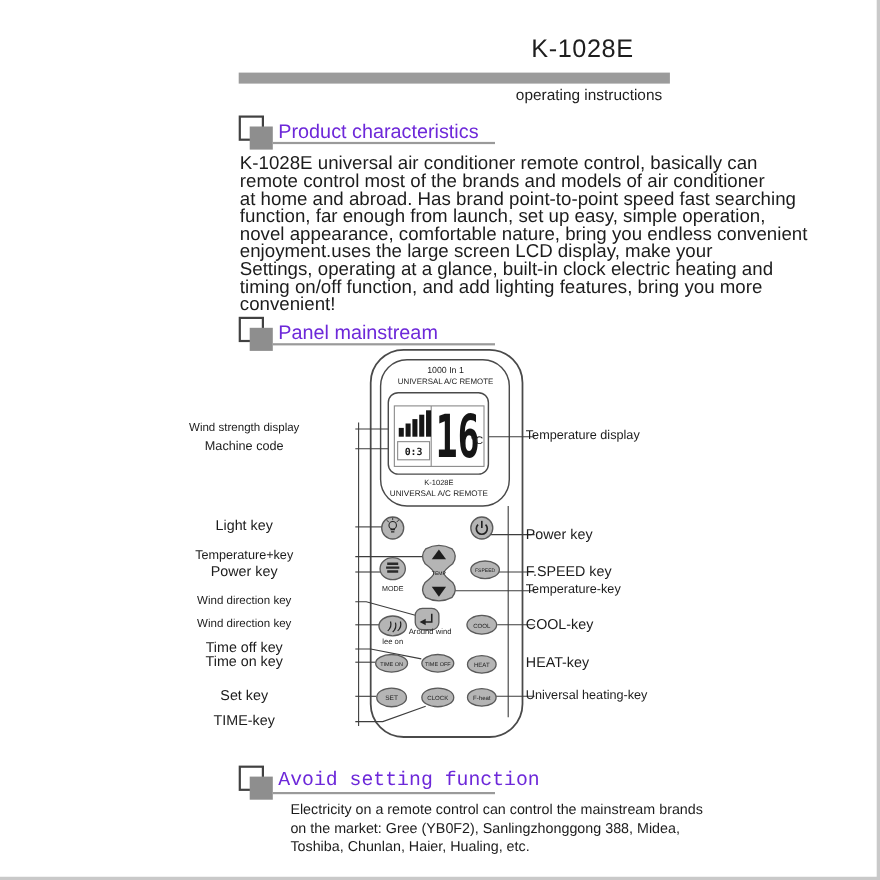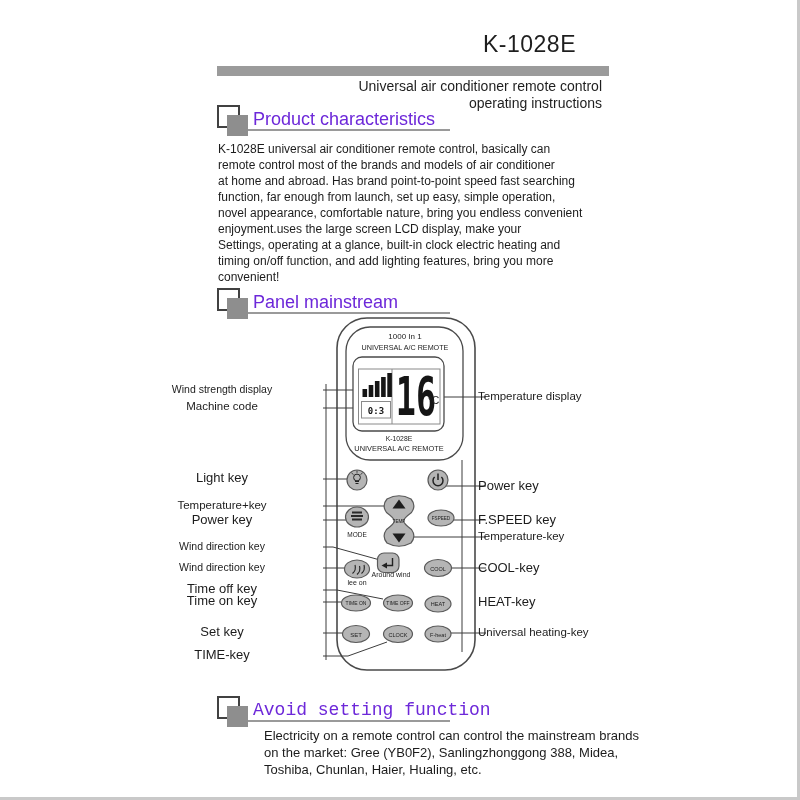--- a/index.html
+++ b/index.html
@@ -7,40 +7,39 @@
        font-family:"Liberation Sans",sans-serif;color:#1b1b1b;overflow:hidden;}
   .frame{position:absolute;inset:0;box-shadow:inset -3px -3px 0 #c9c9c9;pointer-events:none;}
   .abs{position:absolute;}
   .title{right:224px;top:31px;font-size:23px;letter-spacing:.5px;color:#1e1e1e;}
   .graybar{left:217px;top:66px;width:392px;height:10px;background:#9b9b9b;}
   .subtitle{right:198px;top:78px;text-align:right;font-size:14px;line-height:16.5px;color:#1e1e1e;}
   .sec-icon-outline{width:23px;height:23px;border:2px solid #414141;background:#fff;box-sizing:border-box;position:absolute;}
   .sec-icon-fill{width:21px;height:21px;background:#8e8e8e;position:absolute;}
   .sec-head{font-size:18px;color:#6d28d9;position:absolute;}
   .sec-line{height:2px;background:#9a9a9a;position:absolute;width:202px;}
-  .para{position:absolute;white-space:pre;font-size:12px;line-height:16px;color:#1c1c1c;}
+  .para{position:absolute;white-space:pre;font-size:17px;line-height:16px;color:#1c1c1c;}
   .para2{line-height:17px;font-size:13px;margin-left:46px;}
   .lbl{position:absolute;color:#1c1c1c;line-height:1.1;}
   .lbl.left{left:126px;width:192px;text-align:center;}
   .lbl.right{left:462px;margin-left:16px;}
   .sm{font-size:10.5px;} .md{font-size:11.5px;} .lg{font-size:13px;}
   .aroundlbl{position:absolute;left:370px;top:571px;width:42px;font-size:7px;line-height:8.5px;text-align:center;color:#222;}
   svg{position:absolute;left:0;top:0;}
   svg text{font-family:"Liberation Sans",sans-serif;fill:#222;}
   svg text.seg{font-family:"DejaVu Sans Mono",monospace;font-weight:bold;fill:#151515;}
 </style>
 </head>
 <body>
 
 <div class="frame"></div>
 
 <div class="abs title">K-1028E</div>
 <div class="abs graybar"></div>
 <div class="abs subtitle">
-  <div>Universal air conditioner remote control</div>
   <div>operating instructions</div>
 </div>
 
 <div class="sec-icon-outline" style="left:217px;top:105px;"></div>
 <div class="sec-icon-fill" style="left:227px;top:115px;"></div>
 <div class="sec-head" style="left:253px;top:109px;">Product characteristics</div>
 <div class="sec-line" style="left:248px;top:129px;"></div>
 <div class="para" style="left:218px;top:141px;">K-1028E universal air conditioner remote control, basically can
 remote control most of the brands and models of air conditioner
 at home and abroad. Has brand point-to-point speed fast searching

